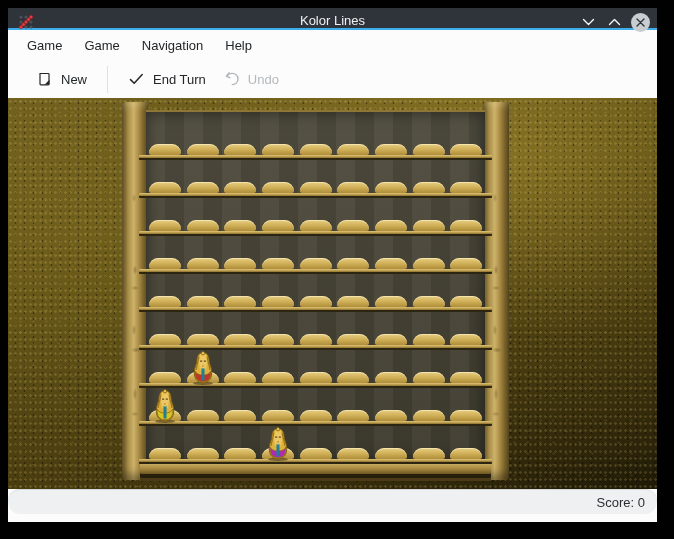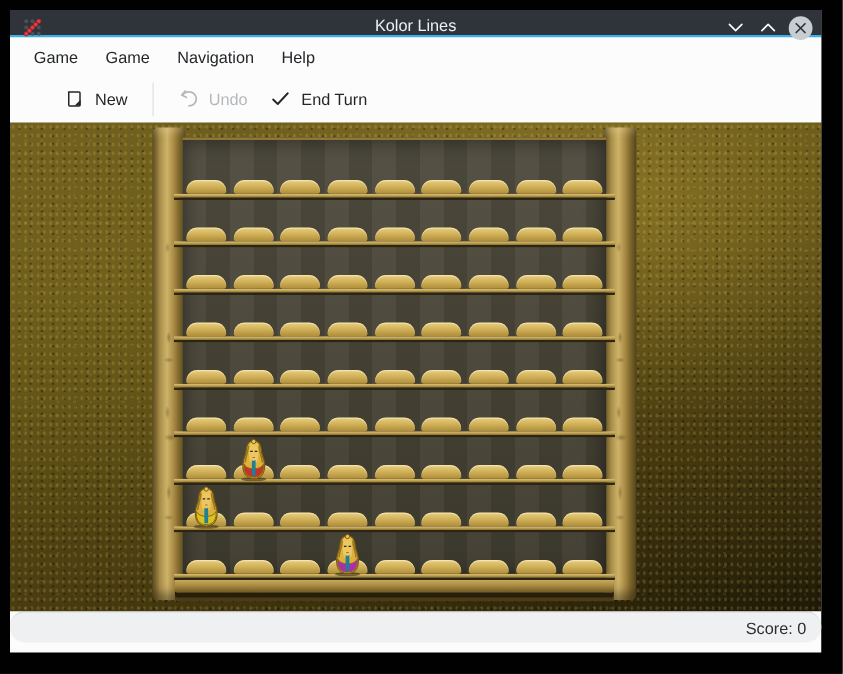--- a/index.html
+++ b/index.html
@@ -20,21 +20,21 @@
   .close-btn { background:#c8cdd1; border-radius:50%; }
   .accent-line { height:2px; background:#3daee9; flex:0 0 auto; }
 
   
   .menubar { height:30px; background:#fcfcfc; display:flex; align-items:center;
              padding-left:8px; flex:0 0 auto; }
   .menu-item { font-size:13px; color:#232629; padding:5px 11px; cursor:default; }
 
   
   .toolbar { height:38px; background:#fcfcfc; display:flex; align-items:center;
-             padding-left:35px; flex:0 0 auto; }
+             padding-left:20px; flex:0 0 auto; }
   .tool-btn { display:flex; align-items:center; gap:8px; font-size:13px;
               color:#232629; padding:6px 9px; }
   .tool-btn.disabled { color:#b4b8bb; }
   .tool-sep { width:1px; height:27px; background:#dee0e2; margin:0 11px; }
 
   
   .game { position:relative; height:391px; flex:0 0 auto; overflow:hidden;
       background:
         radial-gradient(420px 250px at 72% 16%, rgba(222,188,70,0.32), rgba(222,188,70,0) 72%),
         radial-gradient(480px 300px at 12% 32%, rgba(196,166,58,0.14), rgba(196,166,58,0) 70%),
@@ -151,36 +151,36 @@
     <div class="tool-btn">
       <span>
         <svg width="16" height="16" viewBox="0 0 16 16">
           <path d="M3 2.5 h8.2 a0.8 0.8 0 0 1 0.8 0.8 V13 a0.8 0.8 0 0 1 -0.8 0.8 H3.8 A0.8 0.8 0 0 1 3 13 V3.3 A0.8 0.8 0 0 1 3 2.5 Z" fill="none" stroke="#232629" stroke-width="1.2"></path>
           <path d="M12.4 8.8 V13.4 H7.8 Z" fill="#232629"></path>
         </svg>
       </span>
       <span>New</span>
     </div>
     <div class="tool-sep"></div>
+    <div class="tool-btn">
+      <span>
+        <svg width="17" height="16" viewBox="0 0 17 16">
+          <path d="M2.5 8.6 L6.2 12.2 L14.2 3.6" fill="none" stroke="#232629" stroke-width="1.5" stroke-linecap="round" stroke-linejoin="round"></path>
+        </svg>
+      </span>
+      <span>End Turn</span>
+    </div>
     <div class="tool-btn disabled">
       <span>
         <svg width="16" height="16" viewBox="0 0 16 16">
           <path d="M5.2 1.8 L2.4 5.0 L6.0 6.8" fill="none" stroke="#b4b8bb" stroke-width="1.4" stroke-linecap="round" stroke-linejoin="round"></path>
           <path d="M2.9 5.0 C4.0 3.4 6.0 2.4 8.2 2.4 C11.5 2.4 14 4.9 14 8.1 C14 11.3 11.5 13.6 8.2 13.6" fill="none" stroke="#b4b8bb" stroke-width="1.4" stroke-linecap="round"></path>
         </svg>
       </span>
       <span>Undo</span>
-    </div>
-    <div class="tool-btn">
-      <span>
-        <svg width="17" height="16" viewBox="0 0 17 16">
-          <path d="M2.5 8.6 L6.2 12.2 L14.2 3.6" fill="none" stroke="#232629" stroke-width="1.5" stroke-linecap="round" stroke-linejoin="round"></path>
-        </svg>
-      </span>
-      <span>End Turn</span>
     </div>
   </div>
 
   <div class="game">
     <div class="board">
       <div class="pillar left"></div>
       <div class="pillar right"></div>
       <div class="interior">
           <div class="row">
             <div class="cell">

